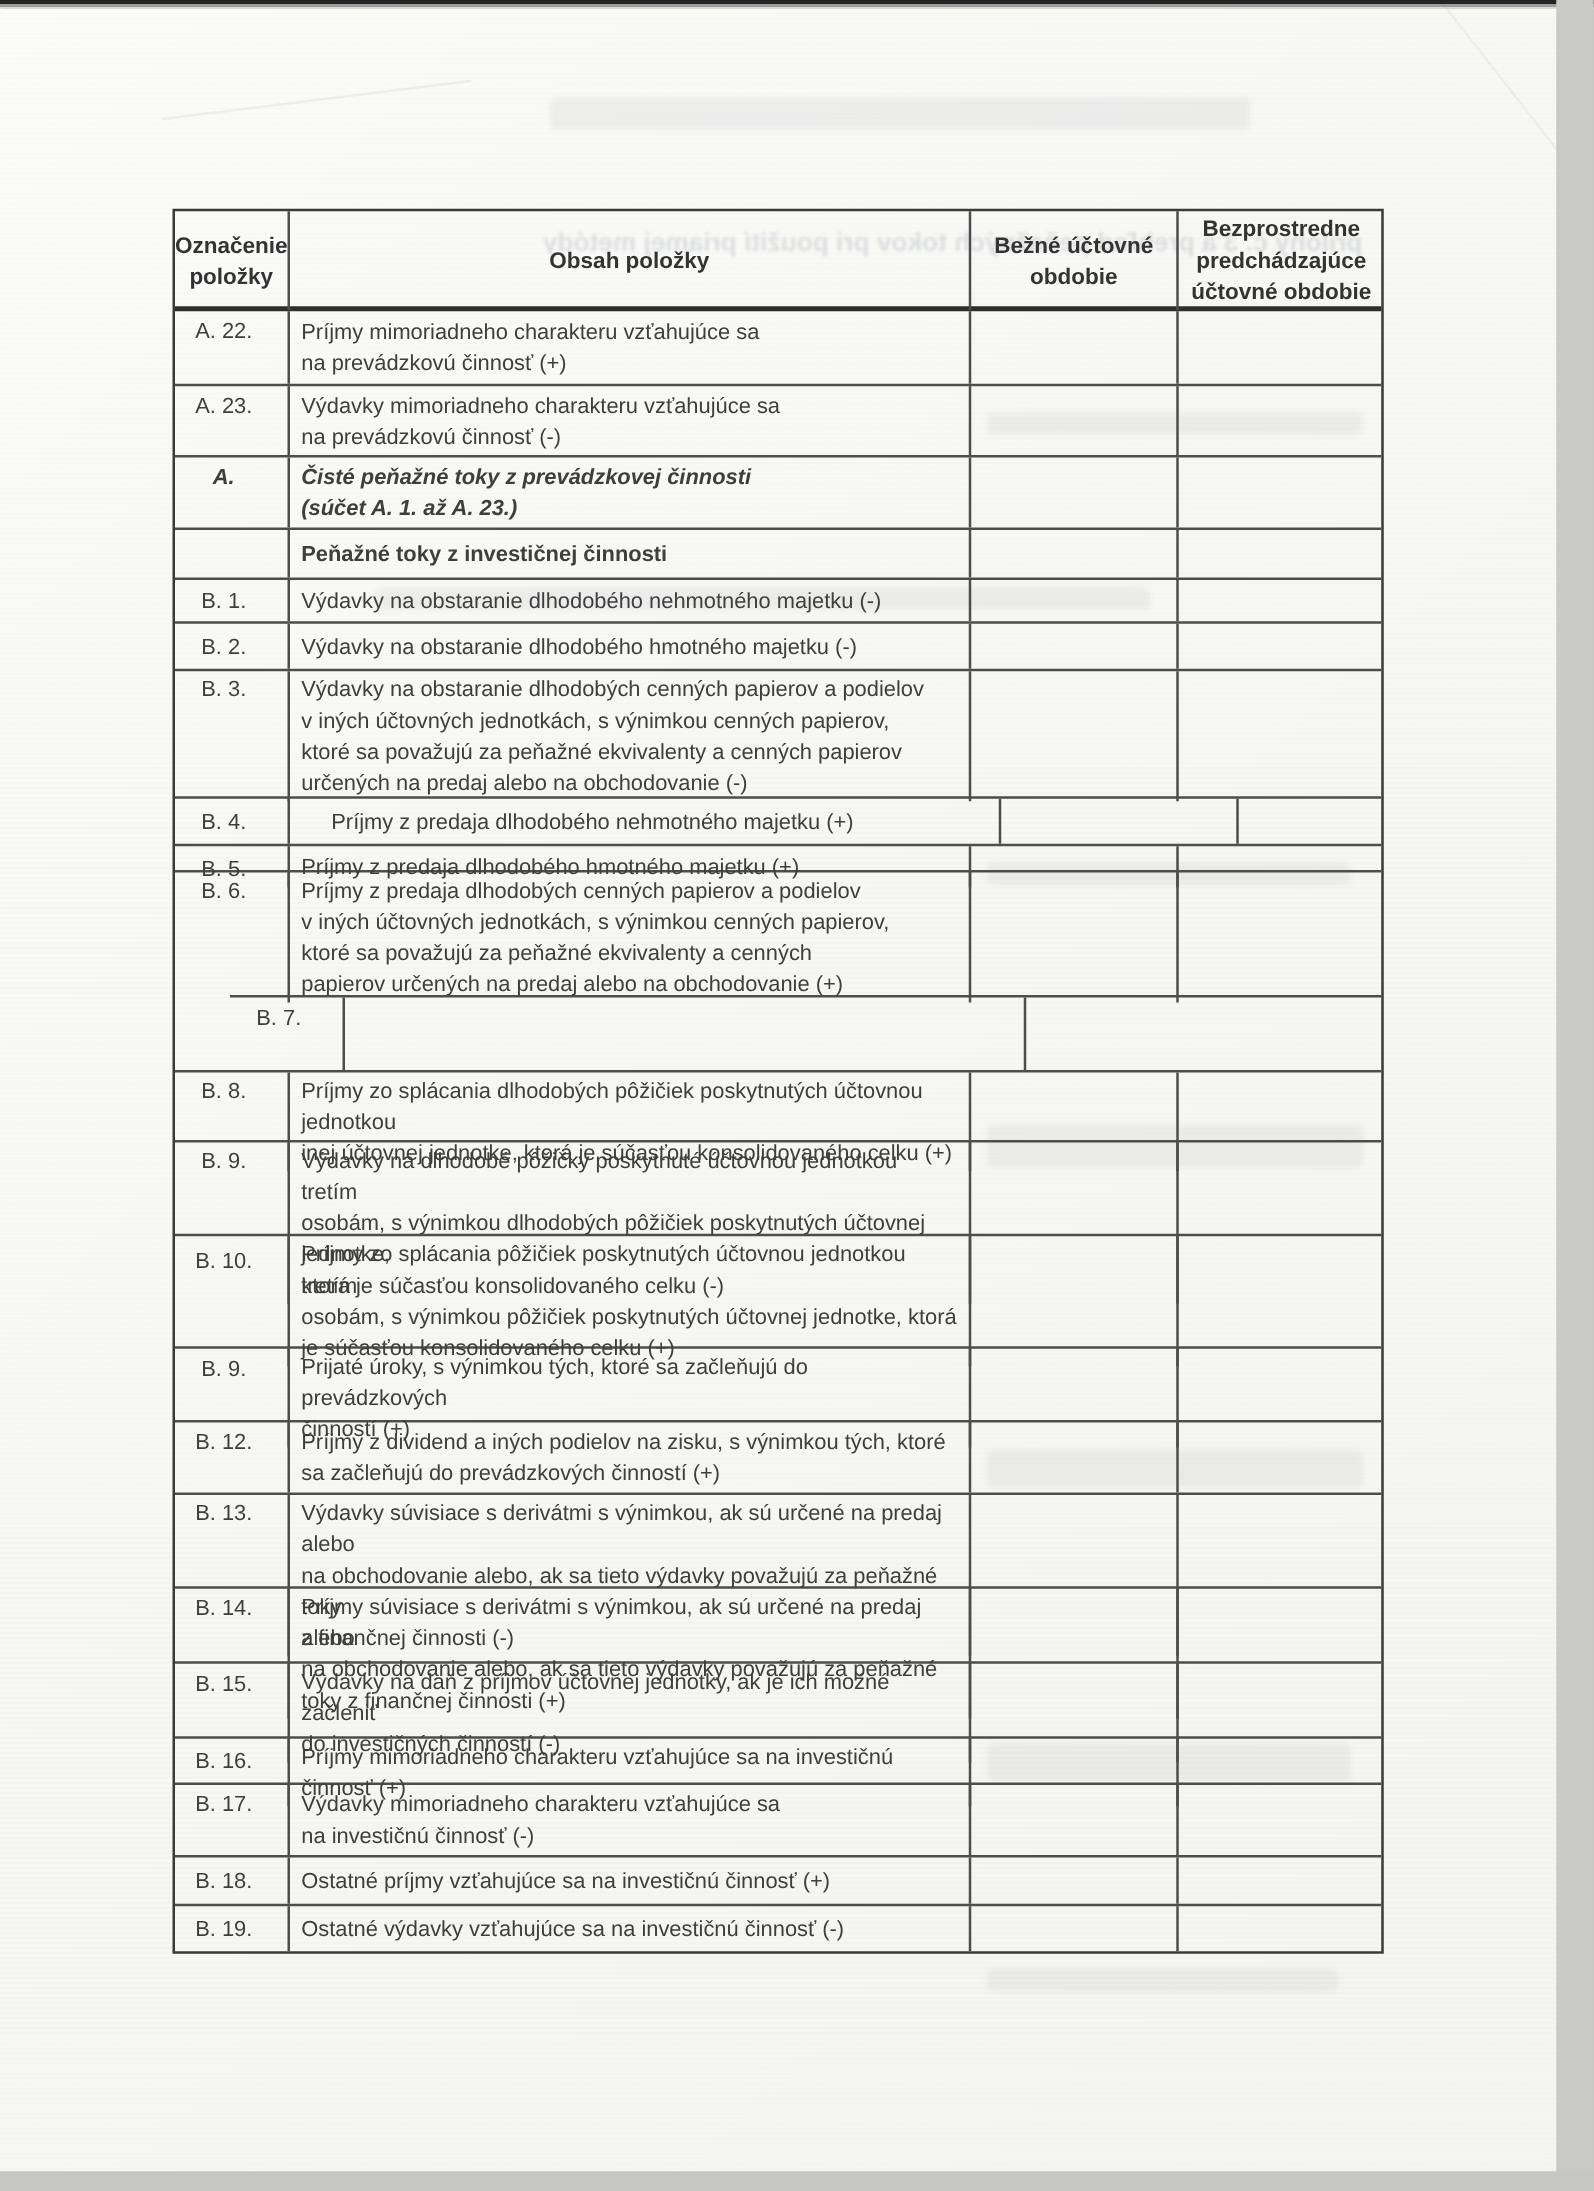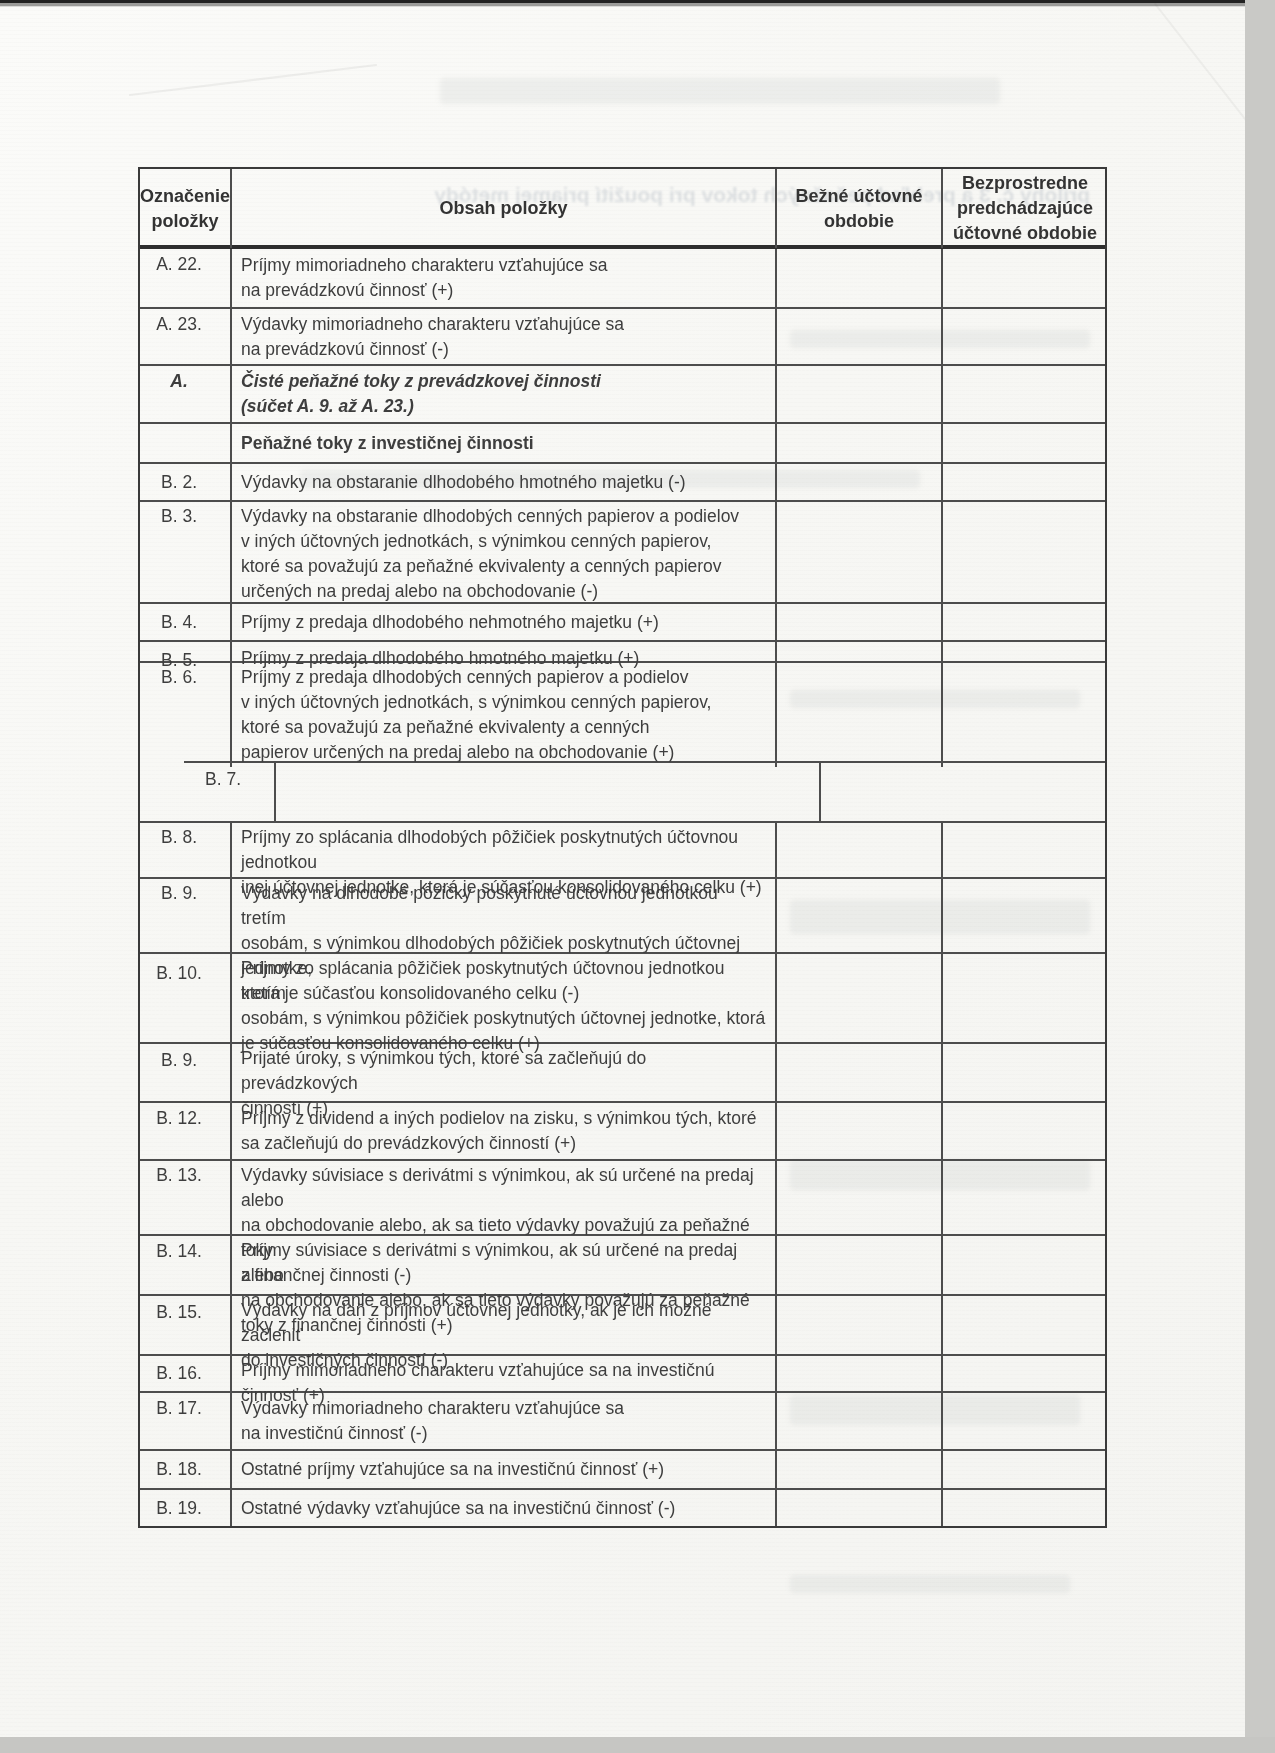--- a/index.html
+++ b/index.html
@@ -99,46 +99,52 @@
       <div class="trow" style="height: 57px;">
         <div class="cell code" style="padding-top: 2.5px;">A. 23.</div>
         <div class="cell content">Výdavky mimoriadneho charakteru vzťahujúce sa
 na prevádzkovú činnosť (-)</div>
         <div class="cell val"></div>
         <div class="cell val"></div>
       </div>
       <div class="trow row-bold row-italic" style="height: 58px;">
         <div class="cell code" style="padding-top: 3px;">A.</div>
         <div class="cell content">Čisté peňažné toky z prevádzkovej činnosti
-(súčet A. 9. až A. 23.)</div>
+(súčet A. 1. až A. 23.)</div>
         <div class="cell val"></div>
         <div class="cell val"></div>
       </div>
       <div class="trow row-bold" style="height: 40px;">
         <div class="cell code" style="padding-top: 6.5px;"></div>
         <div class="cell content">Peňažné toky z investičnej činnosti</div>
+        <div class="cell val"></div>
+        <div class="cell val"></div>
+      </div>
+      <div class="trow" style="height: 35px;">
+        <div class="cell code" style="padding-top: 4px;">B. 1.</div>
+        <div class="cell content">Výdavky na obstaranie dlhodobého nehmotného majetku (-)</div>
         <div class="cell val"></div>
         <div class="cell val"></div>
       </div>
       <div class="trow" style="height: 38px;">
         <div class="cell code" style="padding-top: 5.5px;">B. 2.</div>
         <div class="cell content">Výdavky na obstaranie dlhodobého hmotného majetku (-)</div>
         <div class="cell val"></div>
         <div class="cell val"></div>
       </div>
       <div class="trow" style="height: 102px;">
         <div class="cell code" style="padding-top: 2px;">B. 3.</div>
         <div class="cell content">Výdavky na obstaranie dlhodobých cenných papierov a podielov
 v iných účtovných jednotkách, s výnimkou cenných papierov,
 ktoré sa považujú za peňažné ekvivalenty a cenných papierov
 určených na predaj alebo na obchodovanie (-)</div>
         <div class="cell val"></div>
         <div class="cell val"></div>
       </div>
-      <div class="trow" style="height: 38px;">
+      <div class="trow" style="height: 38px; gap: 24px;">
         <div class="cell code" style="padding-top: 5.5px;">B. 4.</div>
         <div class="cell content">Príjmy z predaja dlhodobého nehmotného majetku (+)</div>
         <div class="cell val"></div>
         <div class="cell val"></div>
       </div>
       <div class="trow" style="height: 21px;">
         <div class="cell code" style="padding-top: 6px;">B. 5.</div>
         <div class="cell content">Príjmy z predaja dlhodobého hmotného majetku (+)</div>
         <div class="cell val"></div>
         <div class="cell val"></div>

